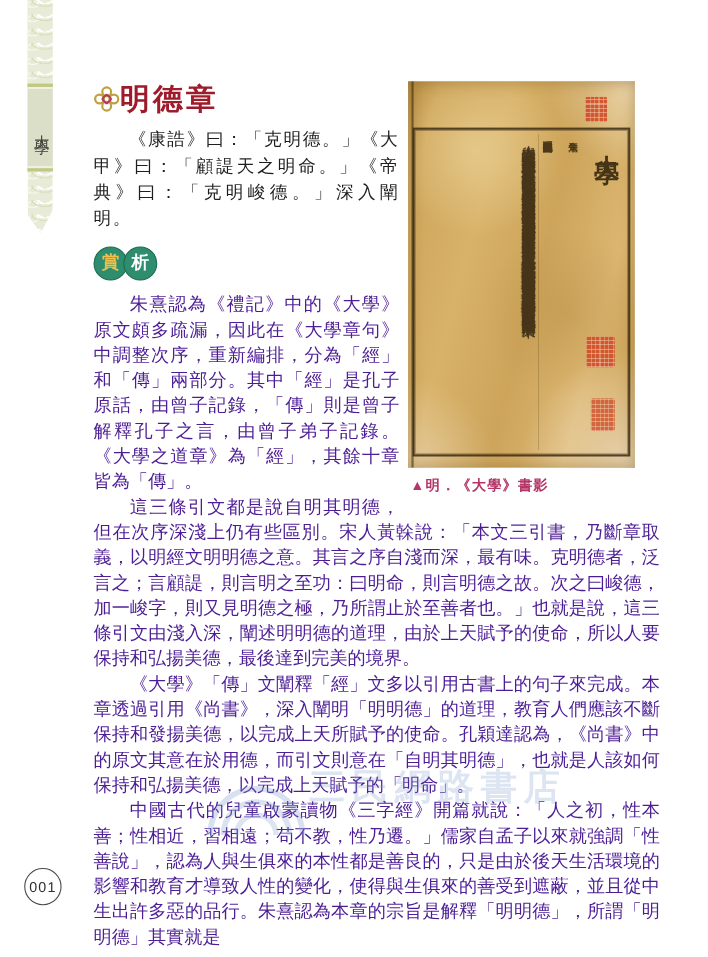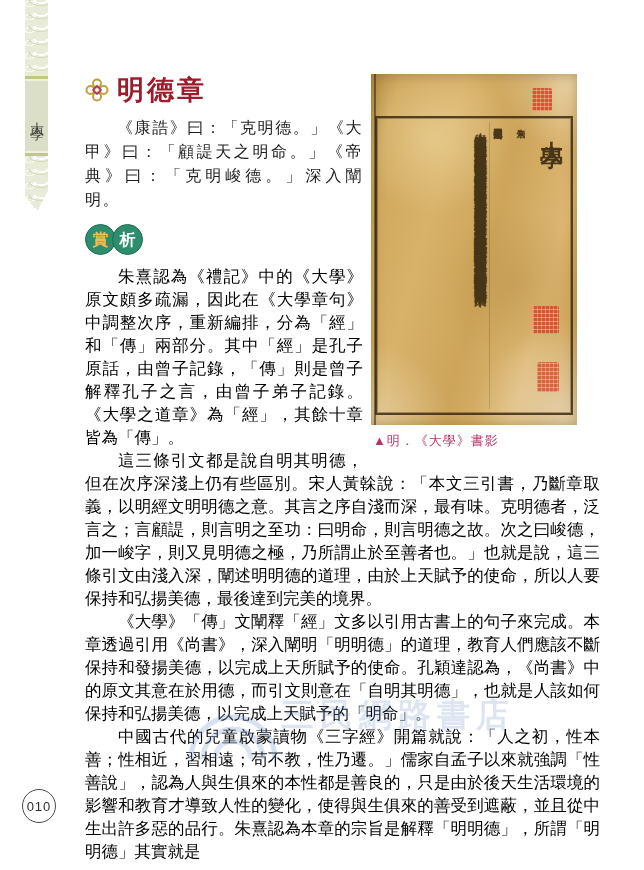--- a/index.html
+++ b/index.html
@@ -77,26 +77,26 @@
   }
   .seal{position:absolute;background:#cf512b;opacity:.92;
     background-image:repeating-linear-gradient(0deg, rgba(255,225,200,.45) 0 1px, transparent 1px 4px),
       repeating-linear-gradient(90deg, rgba(255,225,200,.35) 0 1px, transparent 1px 4px);
     border-radius:2px;}
   .seal-top{right:25px;top:14px;width:20px;height:23px;}
   .seal-mid{right:18px;top:232px;width:26px;height:28px;}
   .seal-low{right:18px;top:288px;width:22px;height:30px;opacity:.8;}
   .fig-caption{
     position:absolute;left:2px;top:358px;white-space:nowrap;
-    font-size:13px;font-weight:normal;color:#b53568;letter-spacing:1px;
+    font-size:13px;font-weight:bold;color:#b53568;letter-spacing:1px;
     font-family:"Liberation Sans","DejaVu Sans",sans-serif;
   }
 
   
-  .chap-title{margin:0 0 10px 0;display:flex;align-items:center;gap:8px;}
+  .chap-title{margin:0 0 10px 0;display:flex;align-items:center;gap:0;}
   .chap-title .t-text{
     font-size:27px;font-weight:bold;color:#9d1b2a;letter-spacing:3px;line-height:32px;
   }
   .knot{width:24px;height:24px;flex:0 0 auto;}
 
   
   .quote{
     margin:0 0 12px 0;font-size:16px;line-height:24px;letter-spacing:1.5px;
     color:#1e1e1e;text-indent:2em;text-align:justify;
   }
@@ -107,21 +107,21 @@
     width:29px;height:29px;border-radius:50%;background:#2e8d6e;
     border:1.5px solid #1e6b50;display:flex;align-items:center;justify-content:center;
     font-size:16px;font-weight:bold;line-height:1;
   }
   .badge .b1{color:#f0c04a;}
   .badge .b2{color:#ffffff;margin-left:-4px;}
 
   
   .para{
     margin:0;font-size:16.5px;line-height:23px;text-indent:2em;
-    text-align:justify;color:#000000;
+    text-align:justify;color:#4c1d95;
   }
 
   
   .watermark{position:absolute;left:185px;top:693px;width:360px;height:84px;
     pointer-events:none;display:flex;align-items:flex-start;}
   .wm-text{
     font-size:33px;font-weight:bold;letter-spacing:6px;
     color:rgba(125,155,205,.26);
     font-family:"Liberation Sans","DejaVu Sans",sans-serif;white-space:nowrap;
   }
@@ -192,14 +192,14 @@
 <div class="watermark">
   <svg width="96" height="72" viewBox="0 0 96 72">
     <path d="M6 66 A42 42 0 0 1 90 66" fill="none" stroke="rgba(125,155,205,.30)" stroke-width="5"></path>
     <path d="M18 66 A30 30 0 0 1 78 66" fill="none" stroke="rgba(125,155,205,.28)" stroke-width="5"></path>
     <path d="M30 66 A18 18 0 0 1 66 66" fill="none" stroke="rgba(125,155,205,.26)" stroke-width="5"></path>
   </svg>
   <span class="wm-text">三民網路書店</span>
 </div>
 
 <div class="pagenum">
-  <span>010</span>
+  <span>001</span>
 </div>
 
 </body></html>

